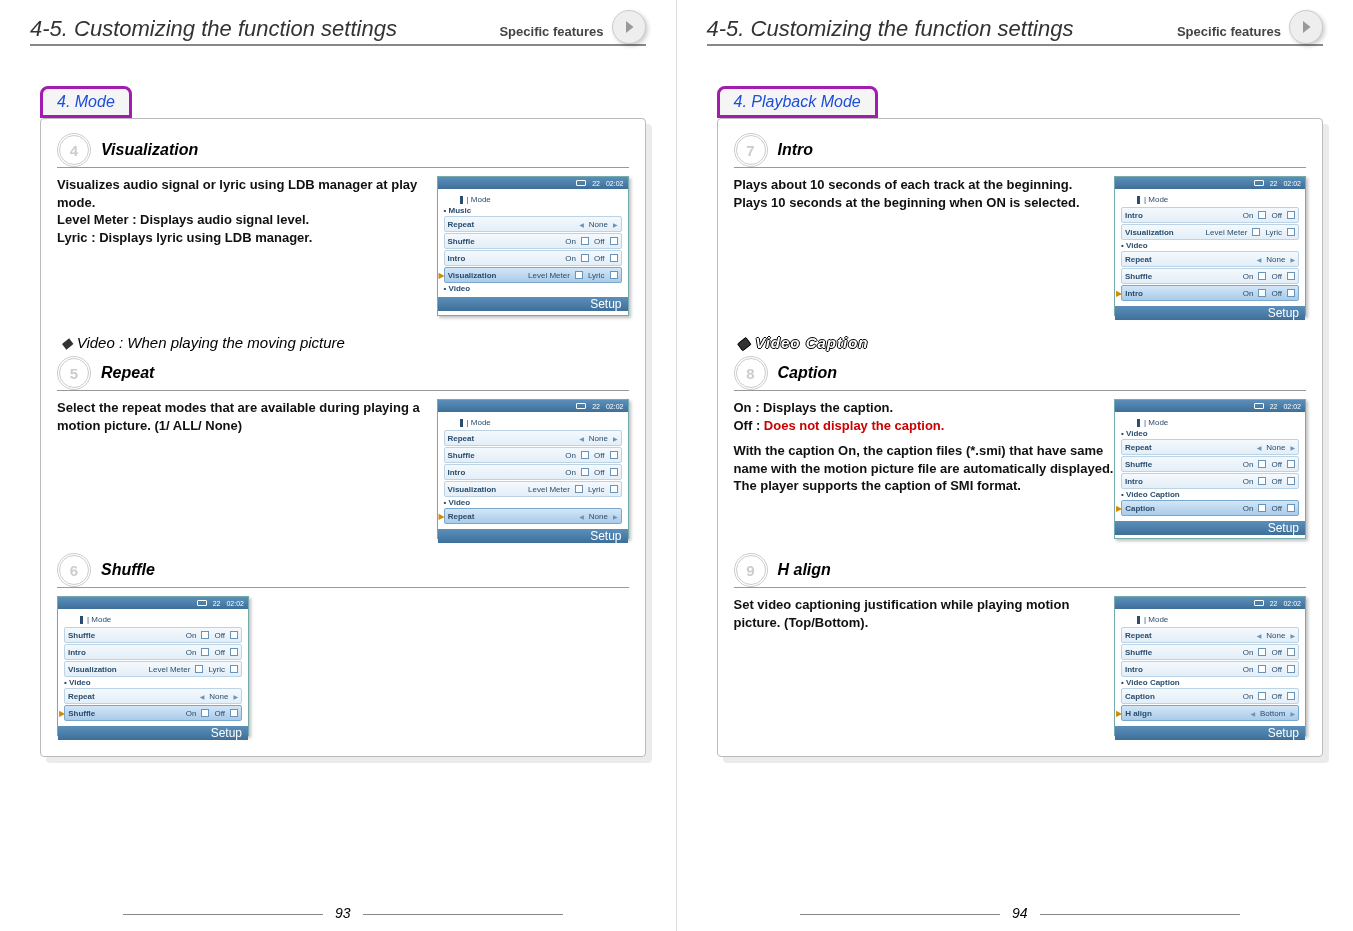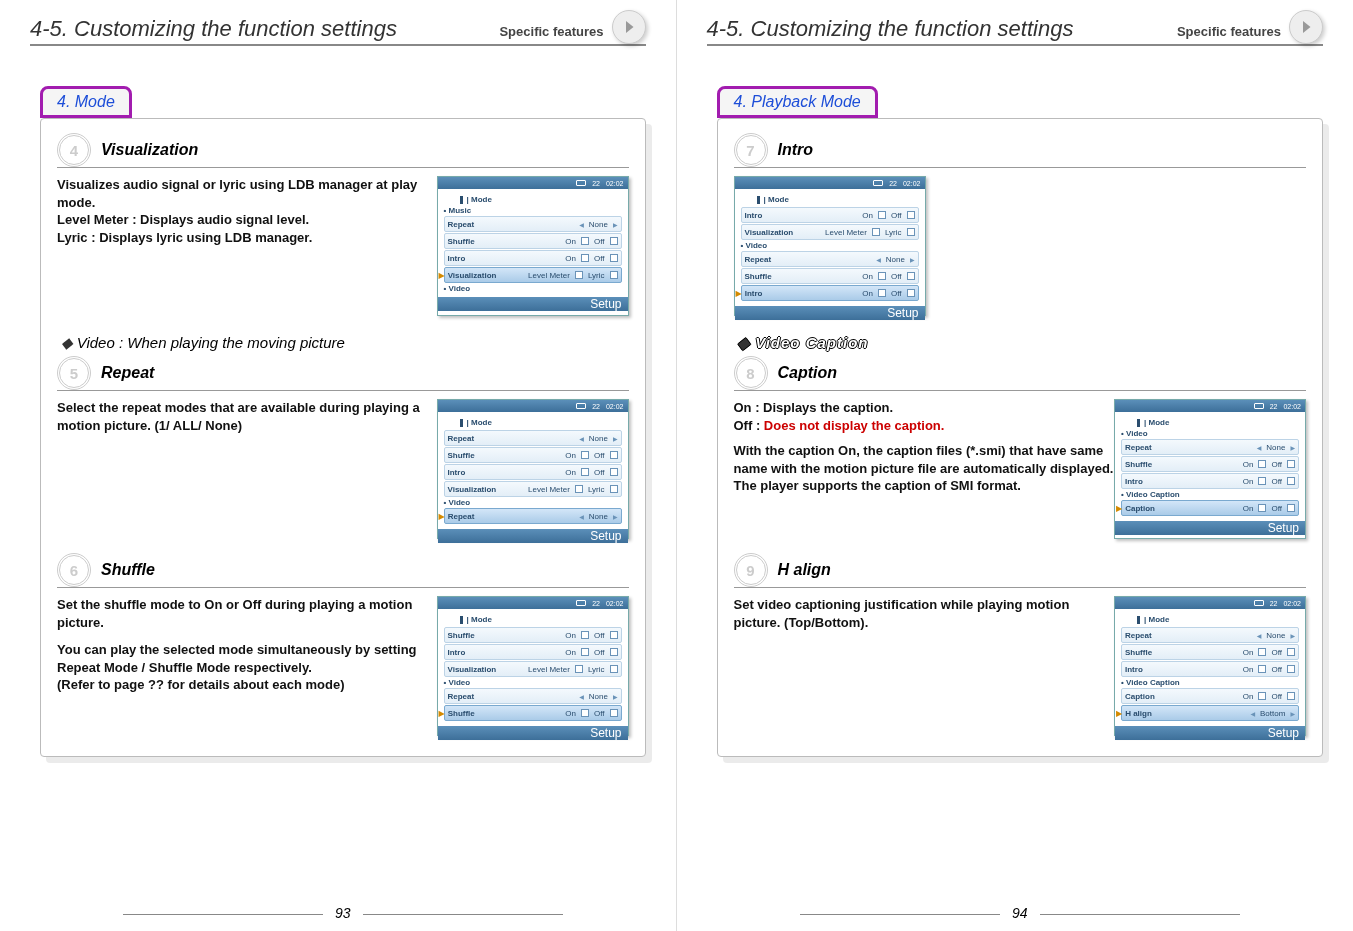--- a/index.html
+++ b/index.html
@@ -23,21 +23,21 @@
   .sub{font-size:15px;font-style:italic;margin:18px 0 4px 4px;}
   .sub::before{content:"◆ ";color:#333;}
   .sub.outline{font-weight:bold;letter-spacing:1px;text-shadow:-1px 0 #000,1px 0 #000,0 -1px #000,0 1px #000;color:#fff;}
   .pg{position:absolute;bottom:10px;left:0;right:5px;text-align:center;font-style:italic;font-size:14px;margin-left:15px;}
   .pg::before,.pg::after{content:"";display:inline-block;width:200px;border-top:1px solid #888;vertical-align:middle;margin:0 12px;}
   
   .shot{width:190px;height:138px;border:1px solid #7aa;font-size:8px;color:#2a4d6e;background:#fff;box-shadow:2px 2px 3px rgba(0,0,0,.25);}
   .shot .bar{height:12px;background:linear-gradient(#5b8fb9,#3d6f99);color:#fff;display:flex;justify-content:flex-end;align-items:center;gap:6px;padding:0 4px;font-size:7px;}
   .shot .bar .bat{width:10px;height:6px;border:1px solid #fff;border-radius:1px;box-sizing:border-box;}
   .shot .body{padding:4px 6px;}
-  .shot .grp{font-weight:bold;color:#2a4d6e;padding:2px 16px;}
+  .shot .grp{font-weight:normal;color:#2a4d6e;padding:2px 16px;}
   .shot .grp::before{content:"";display:inline-block;width:3px;height:8px;background:#2a4d6e;margin-right:4px;vertical-align:middle;}
   .shot .row{display:flex;align-items:center;height:14px;border:1px solid #bcd3e6;border-radius:2px;margin:1px 0;padding:0 3px;gap:3px;background:linear-gradient(#f4f9fd,#e3eef7);}
   .shot .row.hl{background:linear-gradient(#d3e6f8,#aacbe8);border-color:#7aa9cf;}
   .shot .row .lbl{flex:1;font-weight:bold;}
   .shot .row .opt{padding:0 2px;}
   .shot .row .tri{color:#6a93b8;font-size:6px;}
   .shot .row .sq{width:6px;height:6px;border:1px solid #6a93b8;background:#fff;}
   .shot .row .ptr{color:#d48a00;font-size:8px;margin-left:-9px;}
   .shot .footer{height:14px;background:linear-gradient(#5b8fb9,#3d6f99);color:#fff;text-align:right;font-size:12px;line-height:14px;padding:0 6px;}
 </style>
@@ -172,25 +172,20 @@
             </div>
             <div class="footer">Setup</div>
           </div>
         </div>
 
         <div class="stephead" style="margin-top:14px">
           <span class="stepnum">6</span>
           <span class="steptitle">Shuffle</span>
         </div>
         <div class="steprow">
-          <div class="stepdesc">
-            <div>Set the shuffle mode to On or Off during playing a motion picture.</div>
-            <div style="white-space:pre-line;margin-top:10px">You can play the selected mode simultaneously by setting Repeat Mode / Shuffle Mode respectively.
-(Refer to page ?? for details about each mode)</div>
-          </div>
           <div class="shot">
             <div class="bar">
                 <span class="bat"></span>
                 <span>22</span>
                 <span>02:02</span>
               </div>
             <div class="body">
               <div class="grp">| Mode</div>
               <div class="row">
                   <span class="lbl">Shuffle</span>
@@ -254,20 +249,22 @@
 
     <div class="content">
       <div class="sectiontab">4. Playback Mode</div>
       <div class="panel">
 
         <div class="stephead">
           <span class="stepnum">7</span>
           <span class="steptitle">Intro</span>
         </div>
         <div class="steprow">
+          <div class="stepdesc" style="white-space:pre-line">Plays about 10 seconds of each track at the beginning.
+Plays 10 seconds at the beginning when ON is selected.</div>
           <div class="shot">
             <div class="bar">
                 <span class="bat"></span>
                 <span>22</span>
                 <span>02:02</span>
               </div>
             <div class="body">
               <div class="grp">| Mode</div>
               <div class="row">
                   <span class="lbl">Intro</span>

